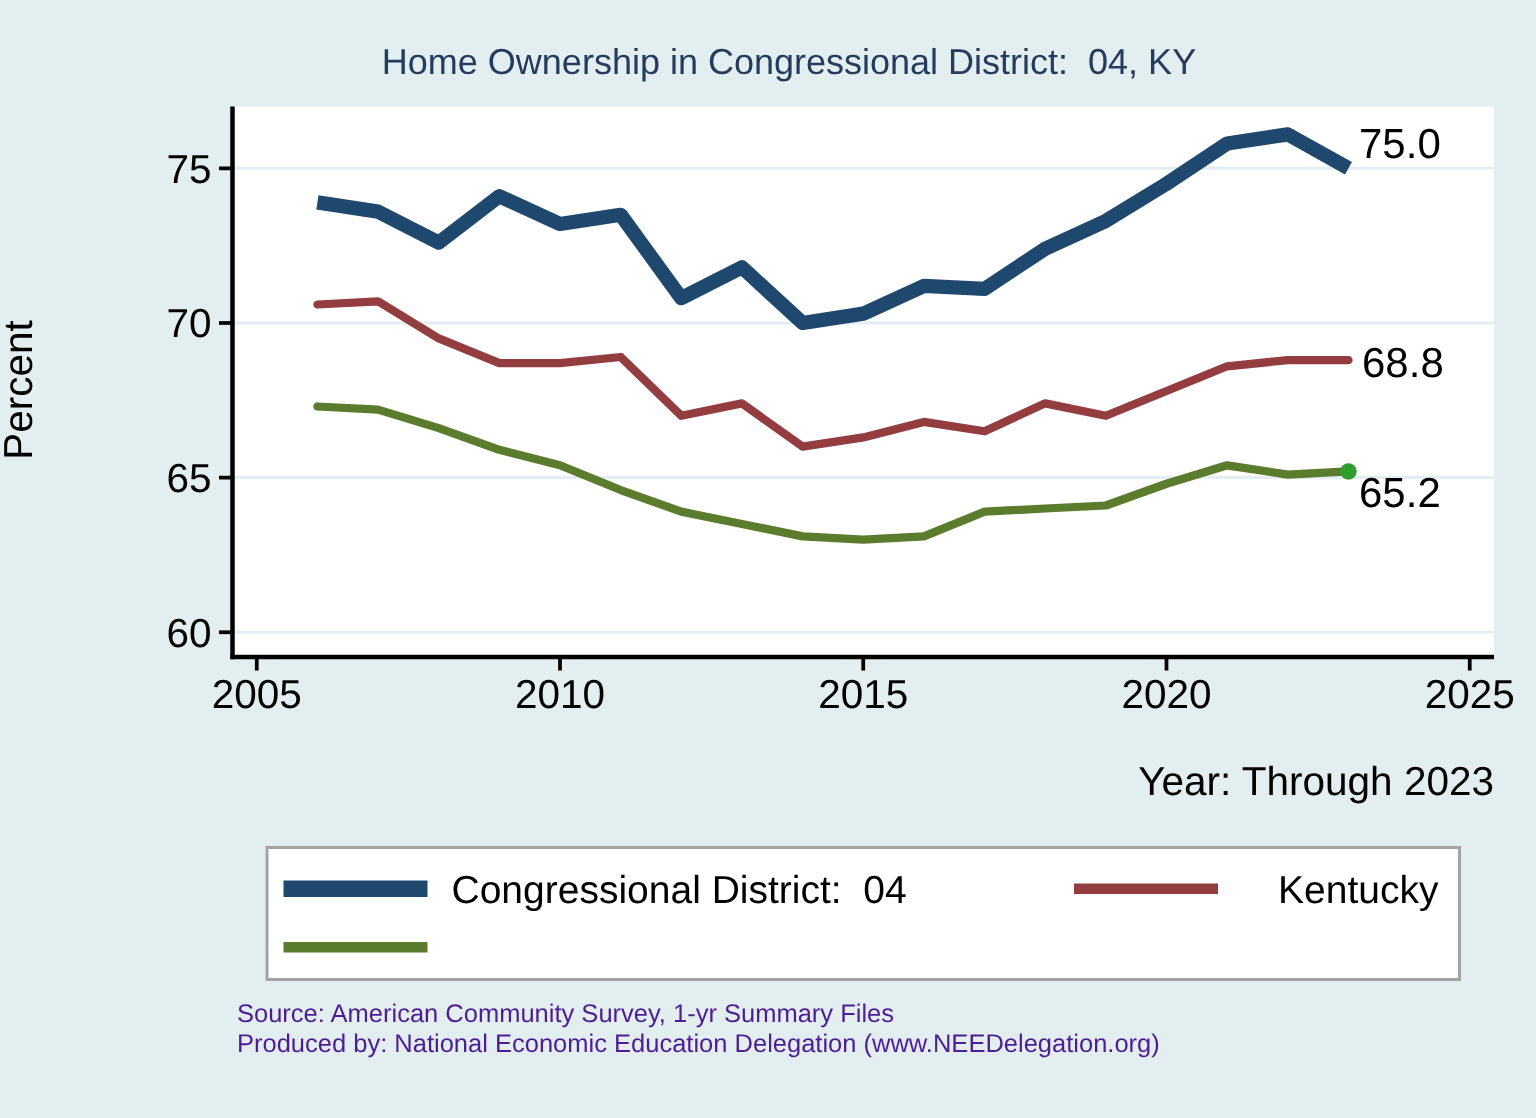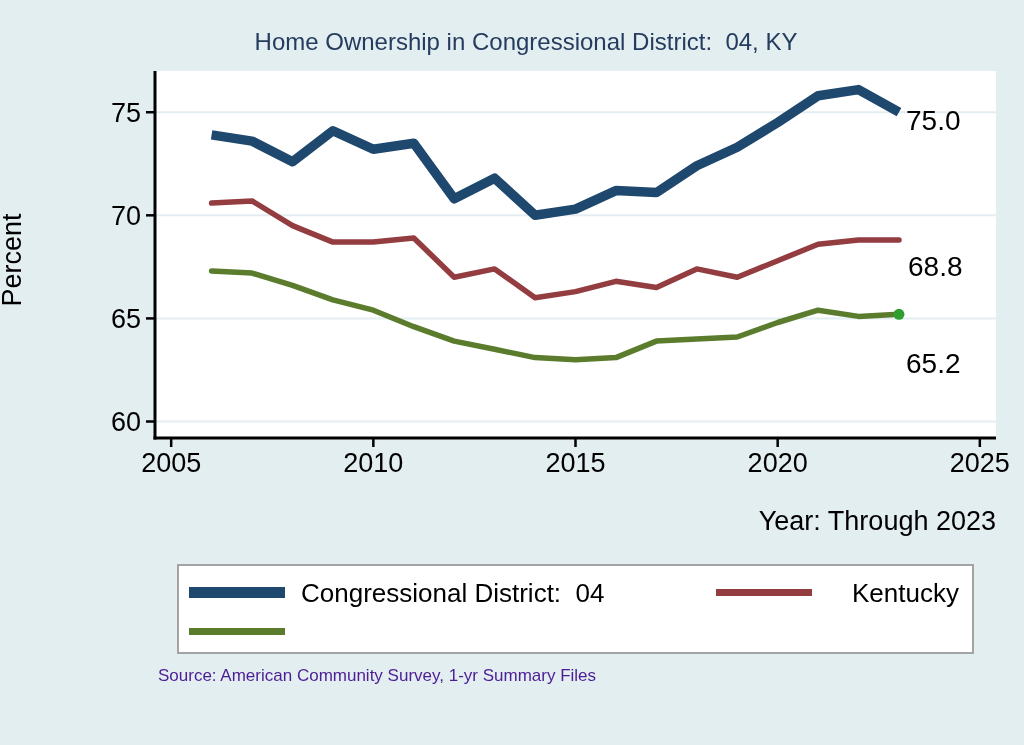--- a/index.html
+++ b/index.html
@@ -27,21 +27,20 @@
     font-size:27px;color:#000;
   }
   .x-axis-title{
     left:155px;top:506px;width:841px;
     text-align:right;
     font-size:27px;color:#000;
   }
   .end-label{
     font-size:28px;color:#000;height:32px;line-height:32px;
     white-space:pre;
-    margin-top:25px;
   }
   .legend-box{
     left:177px;top:564px;width:797px;height:90px;
     background:#ffffff;border:2px solid #a3a3a3;
     box-sizing:border-box;
   }
   .legend-swatch{position:absolute;}
   .legend-label{
     position:absolute;font-size:26px;color:#000;
     height:34px;line-height:34px;white-space:pre;
@@ -86,27 +85,28 @@
     <polyline points="211.6,203.0 252.0,200.9 292.5,225.6 332.9,242.1 373.3,242.1 413.8,238.0 454.2,277.2 494.6,268.9 535.1,297.8 575.5,291.6 615.9,281.3 656.4,287.5 696.8,268.9 737.2,277.2 777.7,260.7 818.1,244.2 858.5,240.1 899.0,240.1" fill="none" stroke="#933d41" stroke-width="5.5" stroke-linejoin="round" stroke-linecap="round"></polyline>
     <polyline points="211.6,271.0 252.0,273.1 292.5,285.4 332.9,299.9 373.3,310.2 413.8,326.7 454.2,341.1 494.6,349.3 535.1,357.6 575.5,359.7 615.9,357.6 656.4,341.1 696.8,339.0 737.2,337.0 777.7,322.5 818.1,310.2 858.5,316.4 899.0,314.3" fill="none" stroke="#5a7c2c" stroke-width="5.5" stroke-linejoin="round" stroke-linecap="round"></polyline>
     <circle cx="898.9615384615356" cy="314.29213483146066" r="5.5" fill="#2e9e2e"></circle>
   </svg>
 
 <div class="abs y-axis-title">Percent</div>
 <div class="abs x-axis-title">Year: Through 2023</div>
 
 <div class="abs end-label" style="left:906px;top:80px;">75.0</div>
 <div class="abs end-label" style="left:908px;top:226px;">68.8</div>
-<div class="abs end-label" style="left:906px;top:323px;">65.2</div>
+<div class="abs end-label" style="left:906px;top:313px;">65.2</div>
 
 <div class="abs legend-box">
   <div class="legend-swatch" style="left: 10px; top: 21px; width: 96px; height: 11px; background: rgb(30, 72, 110);"></div>
   <div class="legend-label" style="left:122px;top:10px;">Congressional District:  04</div>
 
   <div class="legend-swatch" style="left: 537px; top: 23px; width: 96px; height: 7px; background: rgb(147, 61, 65);"></div>
   <div class="legend-label" style="left:653px;top:10px;margin-left:20px;">Kentucky</div>
 
   <div class="legend-swatch" style="left: 10px; top: 62px; width: 96px; height: 7px; background: rgb(90, 124, 44);"></div>
 </div>
 
 <div class="abs source-note">
   <div>Source: American Community Survey, 1-yr Summary Files</div>
+  <div>Produced by: National Economic Education Delegation (www.NEEDelegation.org)</div>
 </div>
 
 </body></html>

